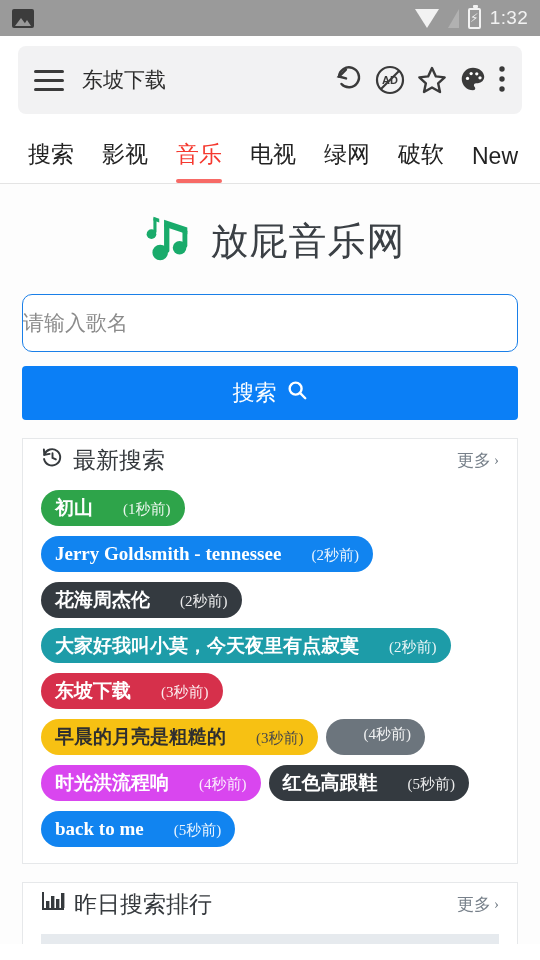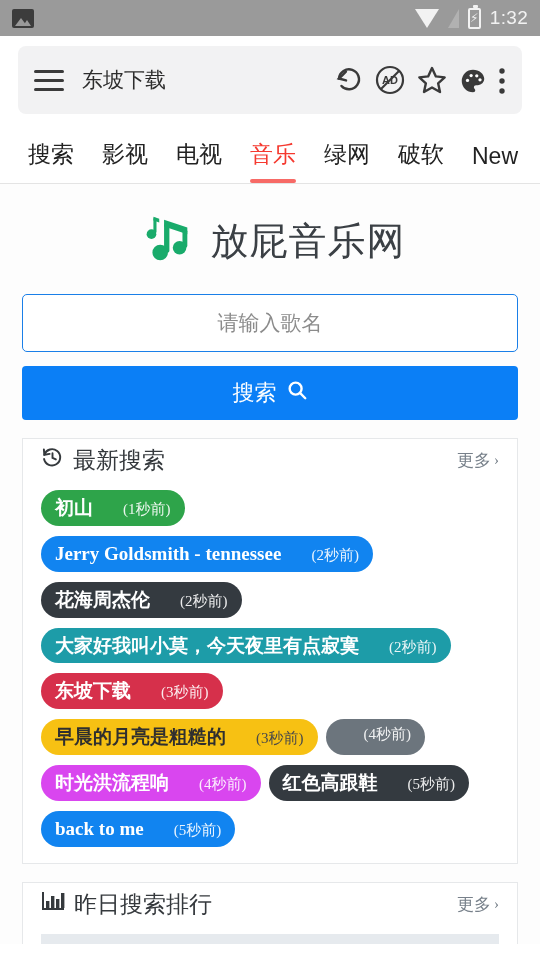--- a/index.html
+++ b/index.html
@@ -47,21 +47,21 @@
     width: 5px; height: 3px; background: #f2f2f2; border-radius: 1px; }
   .ic-bat .bolt { color: #f2f2f2; font-size: 12px; line-height: 1; }
 
   
   .toolbar-wrap { background: #ffffff; padding: 10px 18px 8px; }
   .toolbar {
     background: #f2f2f3; border-radius: 8px; height: 68px;
     display: flex; align-items: center; padding: 0 16px;
   }
   .tb-title { font-size: 21px; color: #2d2d2d; margin-left: 18px; white-space: nowrap; }
-  .tb-icons { margin-left: auto; display: flex; align-items: flex-end; gap: 10px; }
+  .tb-icons { margin-left: auto; display: flex; align-items: flex-start; gap: 10px; }
   .tb-ico { color: #3a3a3a; display: flex; align-items: center; justify-content: center; }
   .hamburger { width: 30px; display: flex; flex-direction: column; gap: 6px; }
   .hamburger span { display: block; height: 3px; background: #3a3a3a; border-radius: 2px; }
 
   
   .tabs {
     display: flex; align-items: flex-end; height: 62px;
     padding: 0 14px; background: #fff;
     border-bottom: 1px solid #e4e4e4;
     overflow: hidden; white-space: nowrap;
@@ -80,23 +80,23 @@
   .page { background: #fdfdfd; height: 760px; overflow: hidden; }
 
   .logo-row {
     display: flex; align-items: center; justify-content: center;
     gap: 14px; padding: 24px 0 20px;
   }
   .logo-text { font-size: 38px; color: #3b4045; font-weight: 500; letter-spacing: 1px; }
 
   .search-wrap { padding: 0 22px; }
   .search-input {
-    width: 100%; height: 58px; border: 1px solid #1a7fe8; border-radius: 5px;
+    width: 100%; height: 58px; border: 1px solid #1a7fe8; border-radius: 10px;
     background: #fff; font-size: 21px; color: #3d3d3d;
-    text-align: center; outline: none;
+    outline: none;
     font-family: "Liberation Sans", sans-serif;
   }
   .search-input::placeholder { color: #8b8b8b; }
   .search-btn {
     margin-top: 14px; width: 100%; height: 54px; border: none; border-radius: 4px;
     background: #0b7ff6; color: #fff; font-size: 22px; cursor: pointer;
     display: flex; align-items: center; justify-content: center; gap: 9px;
     font-family: "Liberation Sans", sans-serif;
   }
 
@@ -199,22 +199,22 @@
           <circle cx="4" cy="25" r="2.7" fill="#3a3a3a"></circle>
         </svg>
       </span>
     </div>
   </div>
 </div>
 
 <div class="tabs">
   <span class="tab">搜索</span>
   <span class="tab">影视</span>
+  <span class="tab active">音乐</span>
   <span class="tab">电视</span>
-  <span class="tab active">音乐</span>
   <span class="tab">绿网</span>
   <span class="tab">破软</span>
   <span class="tab">New</span>
 </div>
 
 <div class="page">
 
   <div class="logo-row">
     <span>
       <svg width="62" height="62" viewBox="0 0 64 64">

